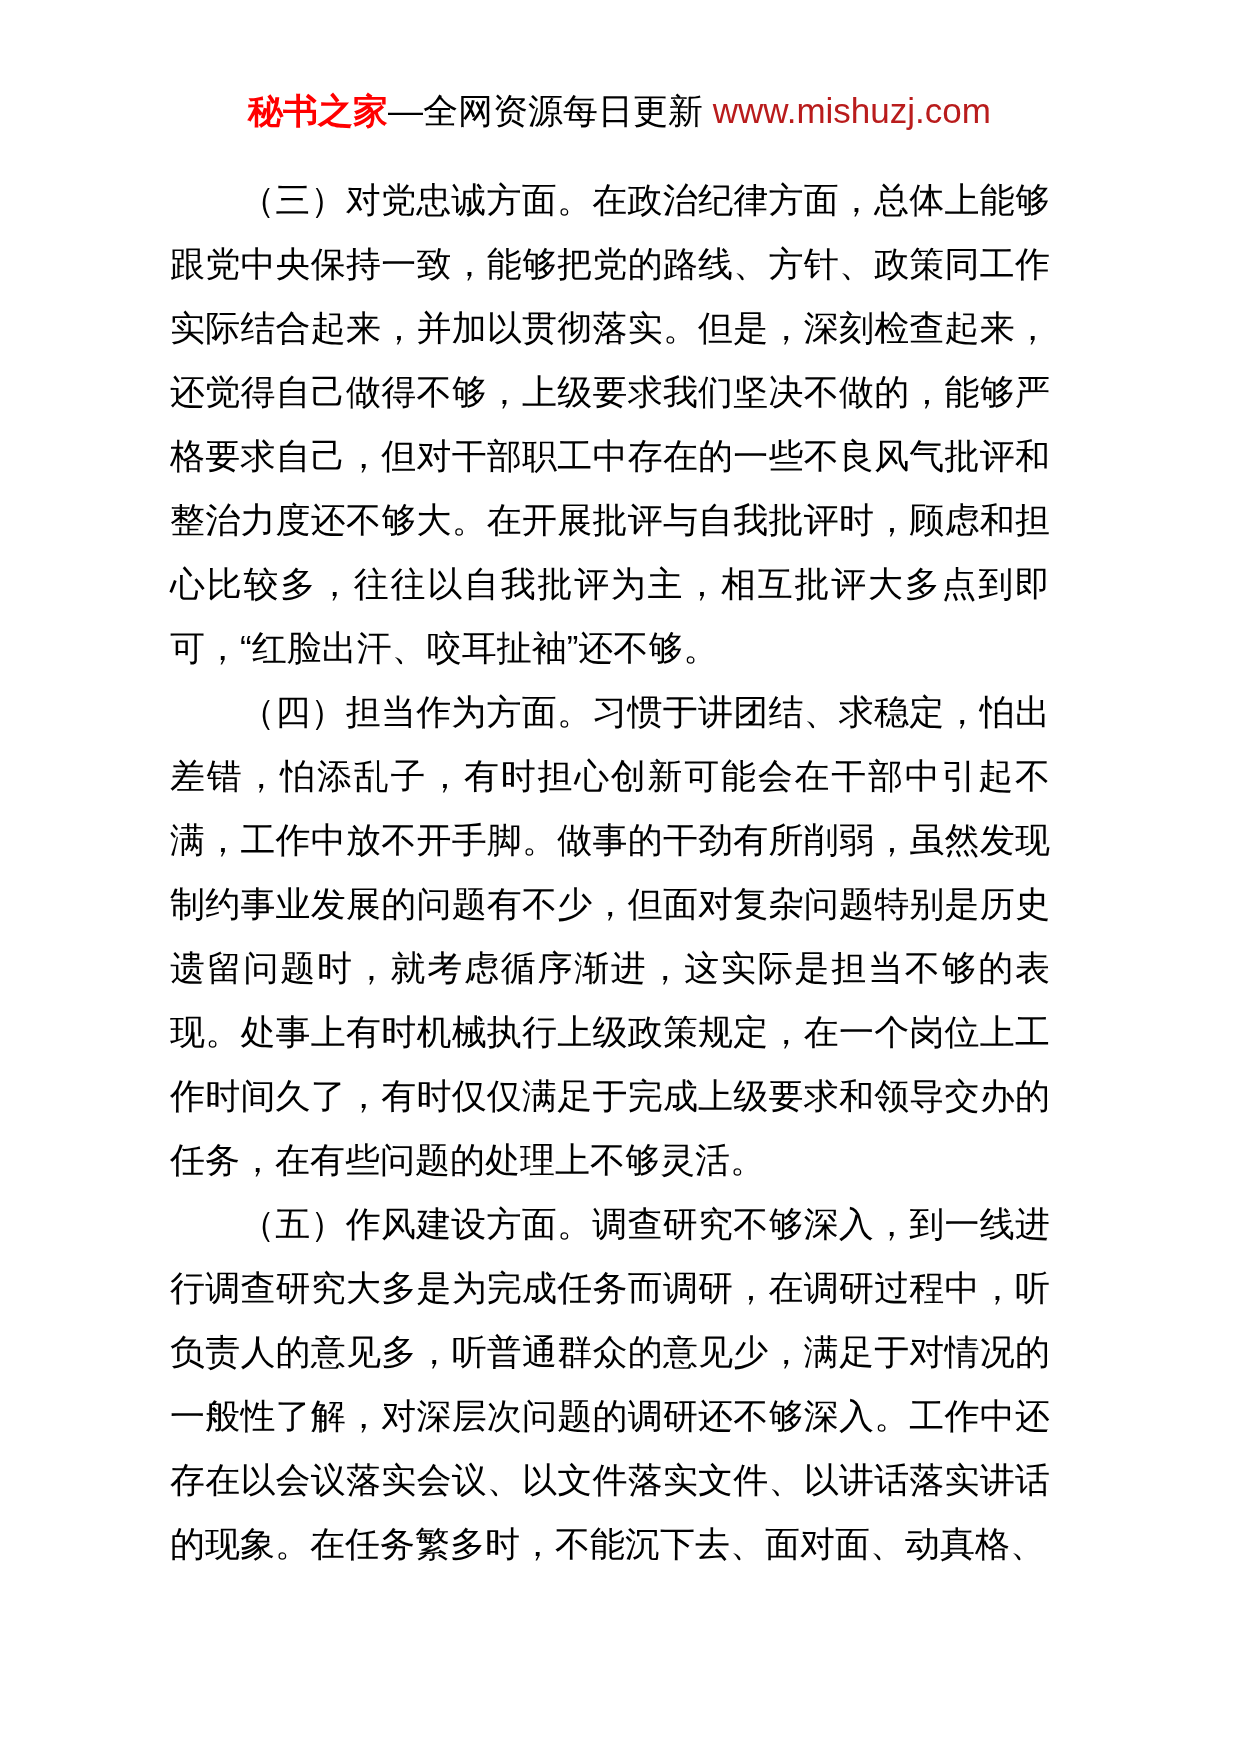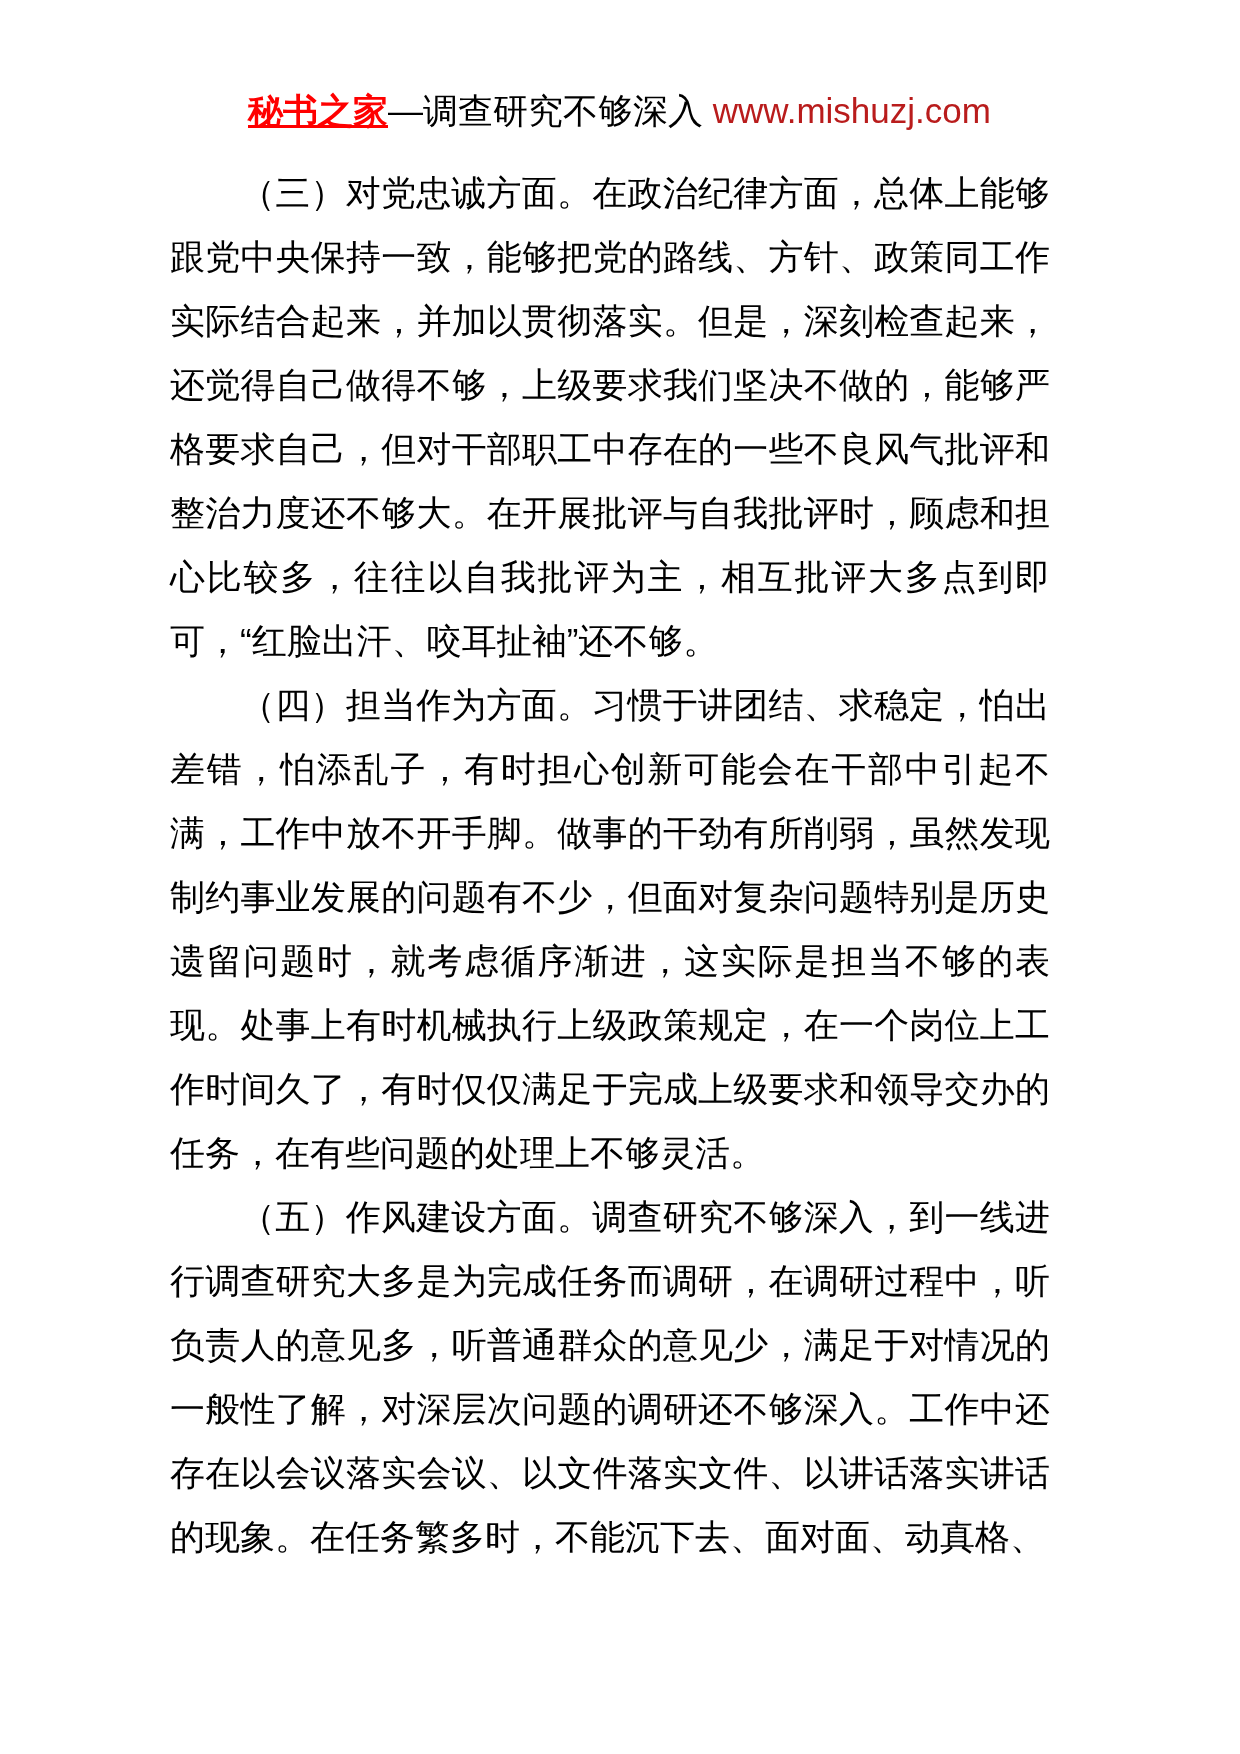--- a/index.html
+++ b/index.html
@@ -24,33 +24,32 @@
     padding-left: 78px;
     box-sizing: border-box;
     font-size: 35px;
     line-height: 50px;
     white-space: nowrap;
     font-family: "Liberation Sans", sans-serif;
   }
   .brand {
     color: #ff0000;
     font-weight: bold;
-    text-decoration: underline;
   }
   .tagline {
     color: #000000;
   }
   .url {
     color: #b91c1c;
     margin-left: 0.28em;
     text-decoration: none;
   }
   .body-text {
     position: absolute;
-    top: 161px;
+    top: 168px;
     left: 170px;
     width: 880px;
   }
   .body-text p {
     margin: 0;
     padding: 0;
     font-size: 35px;
     line-height: 64px;
     text-align: justify;
     text-justify: inter-ideograph;
@@ -59,21 +58,21 @@
     font-family: "Liberation Sans", sans-serif;
     letter-spacing: 0px;
   }
 </style>
 </head>
 <body>
 
 <div class="page">
 
   <div class="header">
-    <span class="brand">秘书之家</span><span class="tagline">—调查研究不够深入</span><span class="url">www.mishuzj.com</span>
+    <span class="brand">秘书之家</span><span class="tagline">—全网资源每日更新</span><span class="url">www.mishuzj.com</span>
   </div>
 
   <div class="body-text">
     <p>（三）对党忠诚方面。在政治纪律方面，总体上能够跟党中央保持一致，能够把党的路线、方针、政策同工作实际结合起来，并加以贯彻落实。但是，深刻检查起来，还觉得自己做得不够，上级要求我们坚决不做的，能够严格要求自己，但对干部职工中存在的一些不良风气批评和整治力度还不够大。在开展批评与自我批评时，顾虑和担心比较多，往往以自我批评为主，相互批评大多点到即可，“红脸出汗、咬耳扯袖”还不够。</p>
     <p>（四）担当作为方面。习惯于讲团结、求稳定，怕出差错，怕添乱子，有时担心创新可能会在干部中引起不满，工作中放不开手脚。做事的干劲有所削弱，虽然发现制约事业发展的问题有不少，但面对复杂问题特别是历史遗留问题时，就考虑循序渐进，这实际是担当不够的表现。处事上有时机械执行上级政策规定，在一个岗位上工作时间久了，有时仅仅满足于完成上级要求和领导交办的任务，在有些问题的处理上不够灵活。</p>
     <p>（五）作风建设方面。调查研究不够深入，到一线进行调查研究大多是为完成任务而调研，在调研过程中，听负责人的意见多，听普通群众的意见少，满足于对情况的一般性了解，对深层次问题的调研还不够深入。工作中还存在以会议落实会议、以文件落实文件、以讲话落实讲话的现象。在任务繁多时，不能沉下去、面对面、动真格、</p>
   </div>
 
 </div>
 

